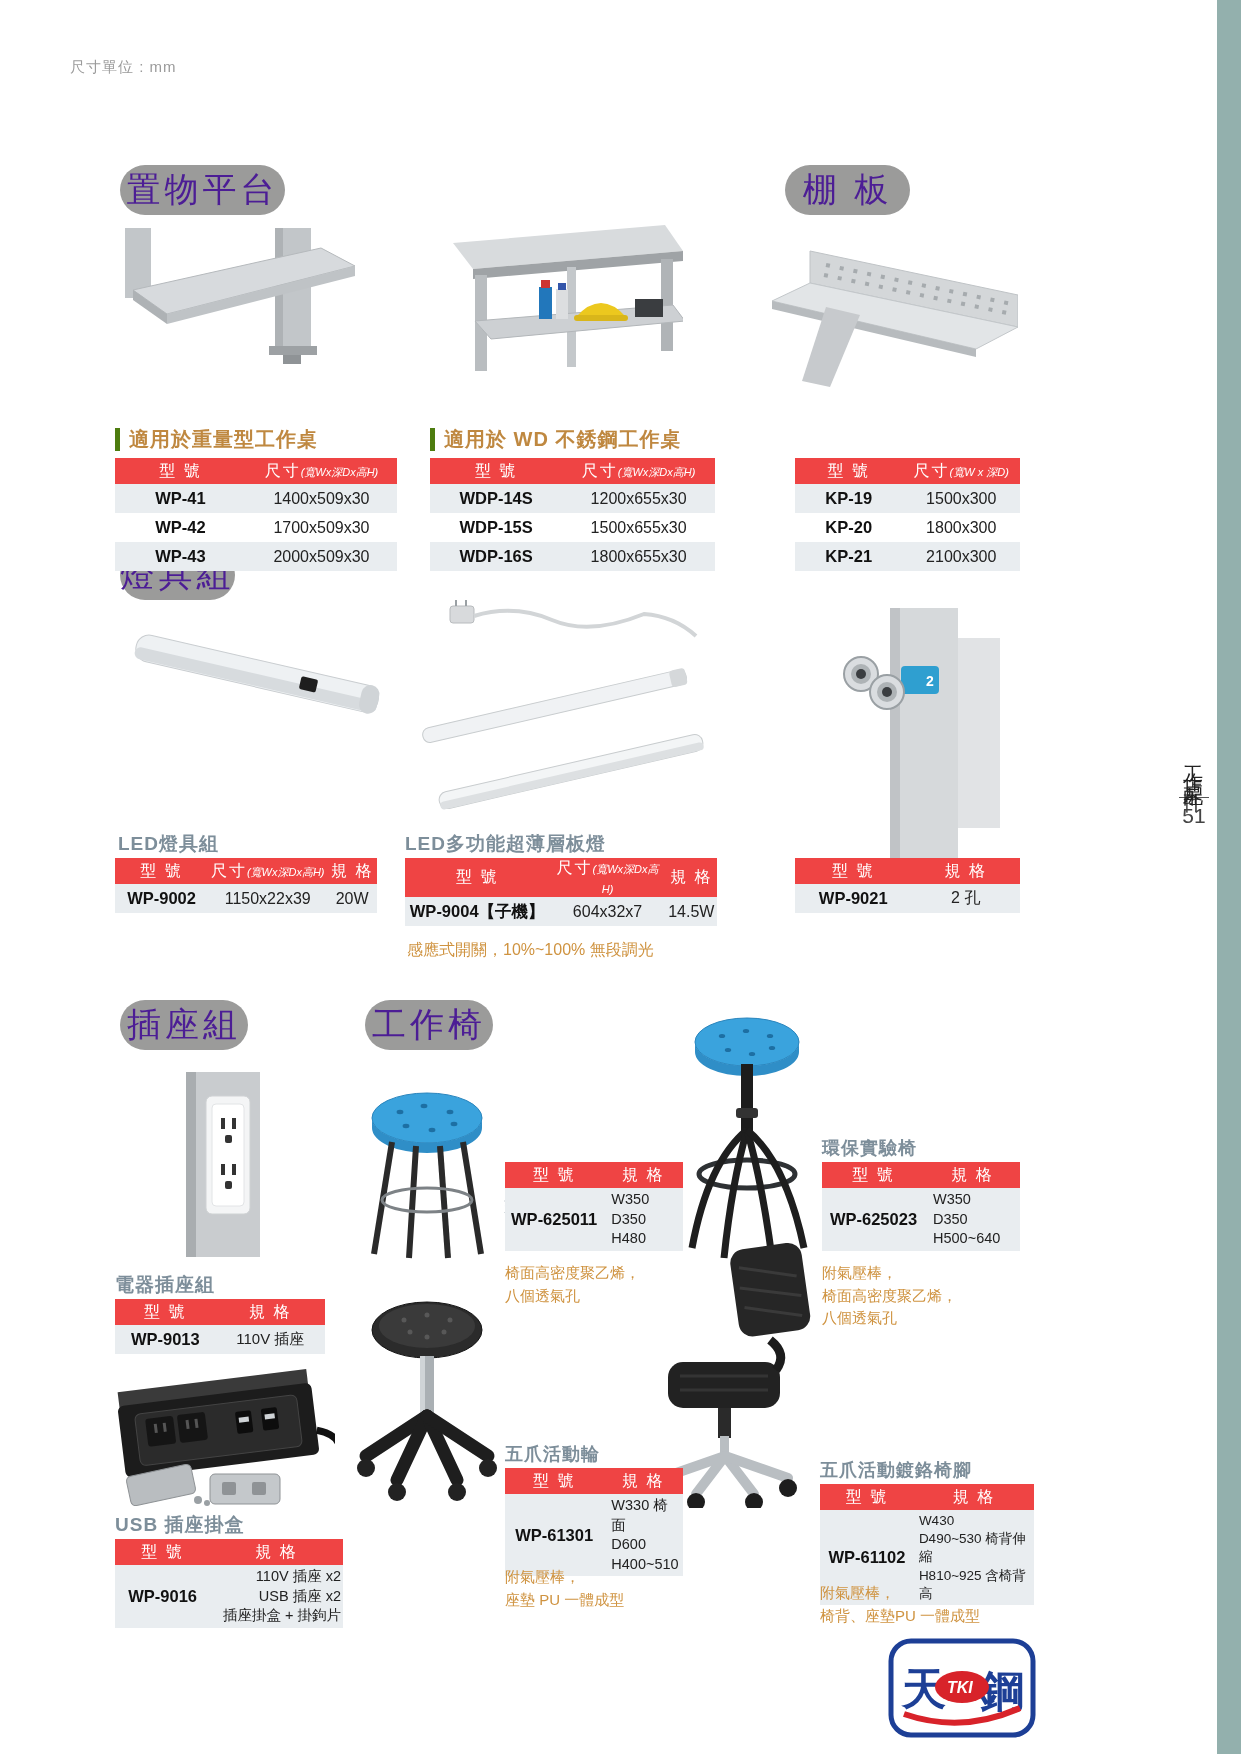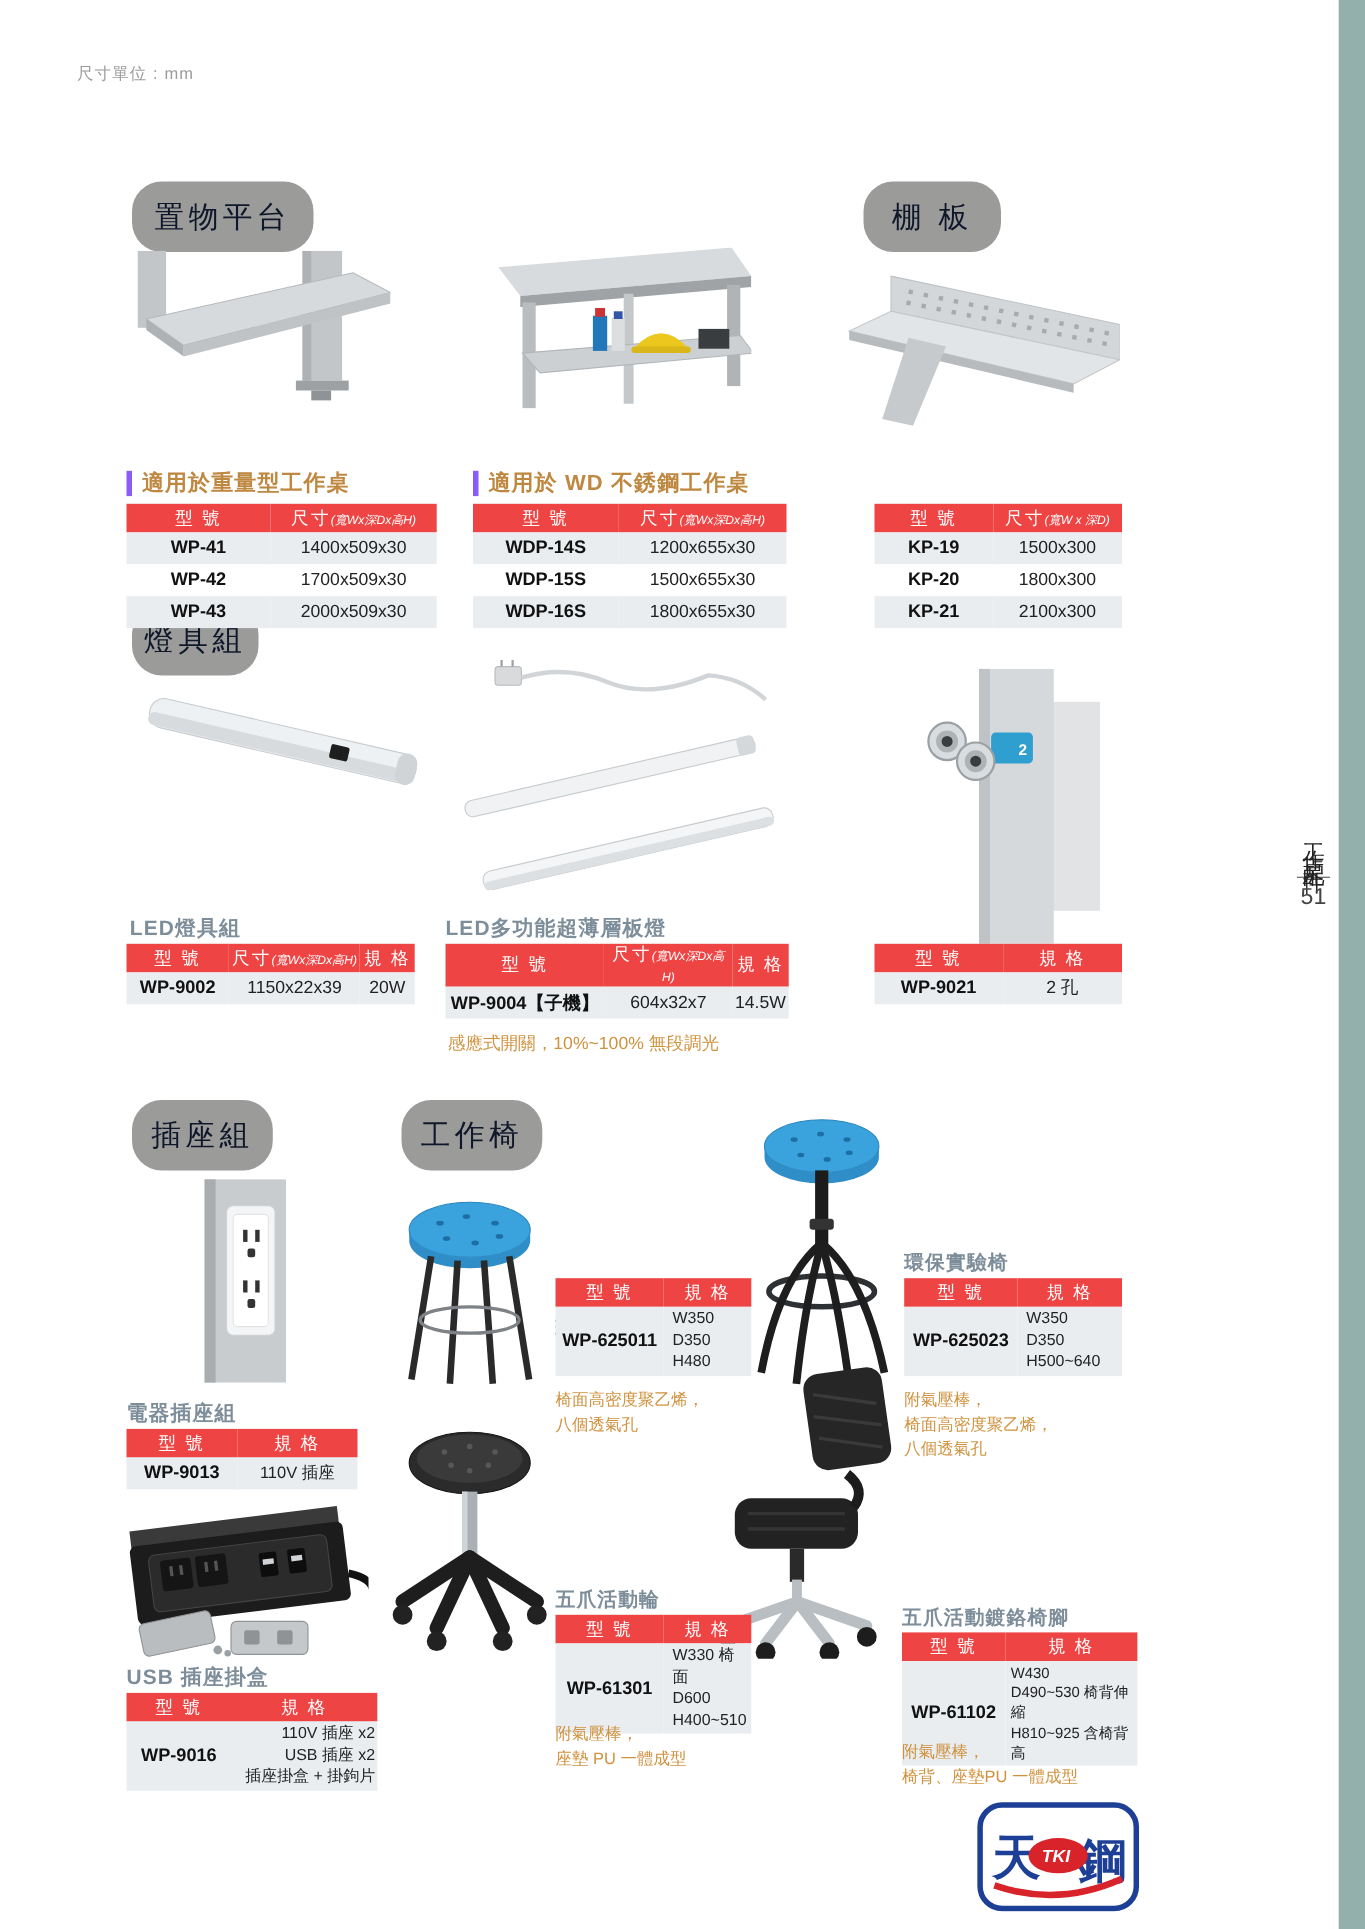--- a/index.html
+++ b/index.html
@@ -1,23 +1,23 @@
 <!DOCTYPE html>
 <html><head>
 <meta charset="utf-8">
 <style>
   html,body{margin:0;padding:0;background:#fff;}
   #page{position:relative;width:1241px;height:1754px;background:#ffffff;overflow:hidden;
         font-family:"Liberation Sans","DejaVu Sans",sans-serif;}
   .edge-bar{position:absolute;right:0;top:0;width:24px;height:1754px;background:#93b0ad;}
   .unit-note{position:absolute;left:70px;top:58px;font-size:15px;color:#9b9b9b;letter-spacing:1px;}
-  .pill{position:absolute;height:64px;background:#9b9b9a;border-radius:27px;color:#0f172a;
-        display:flex;align-items:center;justify-content:center;font-size:27px;letter-spacing:4px;}
+  .pill{position:absolute;height:50px;background:#9b9b9a;border-radius:27px;color:#4c1d95;
+        display:flex;align-items:center;justify-content:center;font-size:34px;letter-spacing:4px;}
   .sec-heading{position:absolute;font-size:20px;font-weight:bold;color:#bf8840;
-        border-left:5px solid #8b5cf6;padding-left:9px;line-height:1.15;letter-spacing:1px;}
+        border-left:5px solid #4d7c0f;padding-left:9px;line-height:1.15;letter-spacing:1px;}
   .sub-title{position:absolute;font-size:19px;font-weight:bold;color:#7d8e9a;letter-spacing:1px;}
   .chair-title{position:absolute;font-size:18px;font-weight:bold;color:#7d8e9a;letter-spacing:1px;}
   .spec-table{position:absolute;border-collapse:collapse;table-layout:fixed;}
   .spec-table th{background:#ef4444;color:#fff;font-weight:normal;font-size:16px;height:26px;
         padding:0 2px;letter-spacing:2px;}
   .hsub{font-size:11px;letter-spacing:0;font-style:italic;}
   .spec-table td{font-size:16px;text-align:center;height:25px;padding:2px;color:#222;}
   .spec-table tbody tr:nth-child(odd){background:#e9edf0;}
   .spec-table tbody tr:nth-child(even){background:#ffffff;}
   td.model{font-weight:bold;font-size:16.5px;color:#111;}

